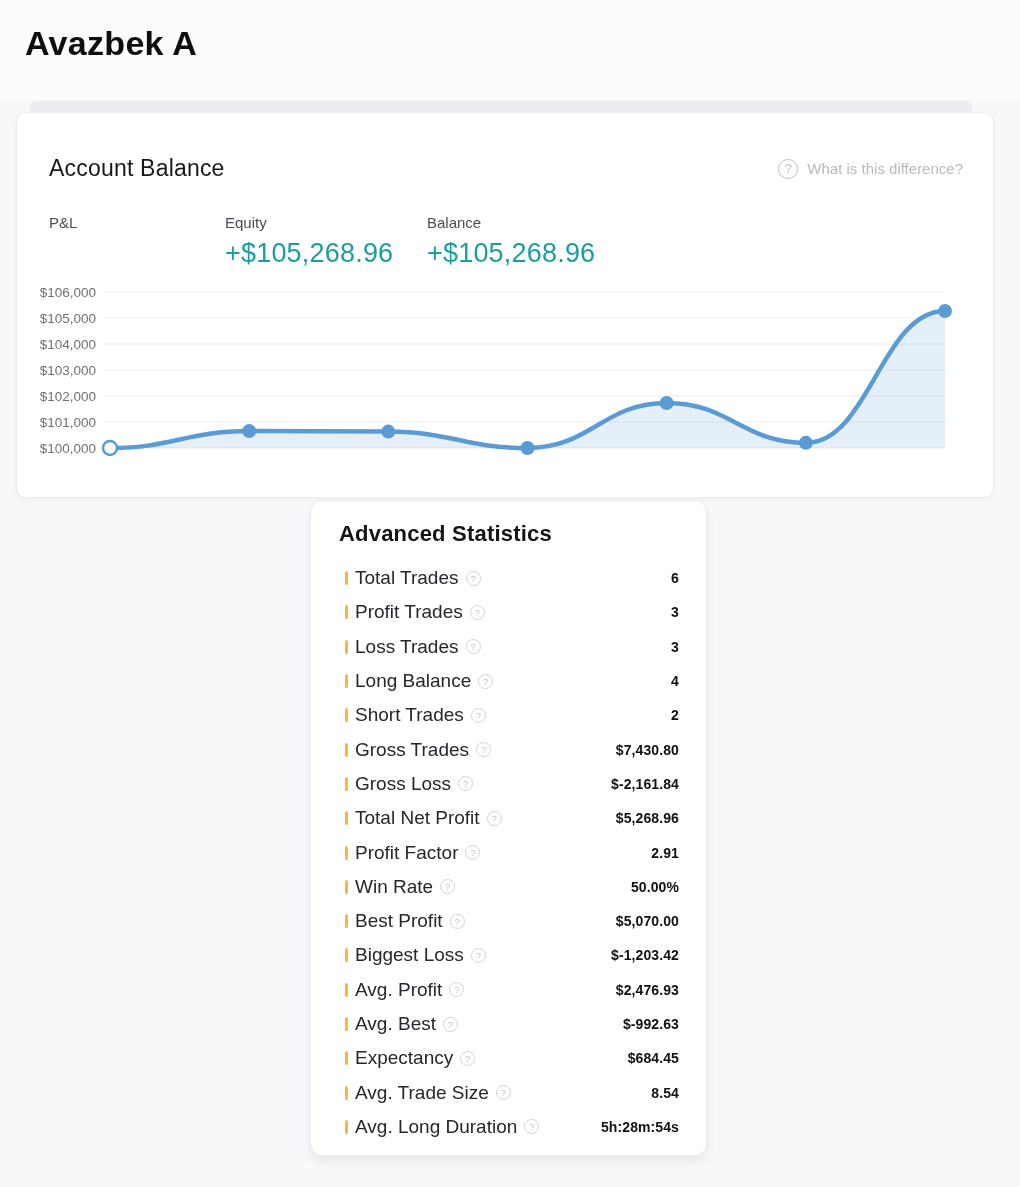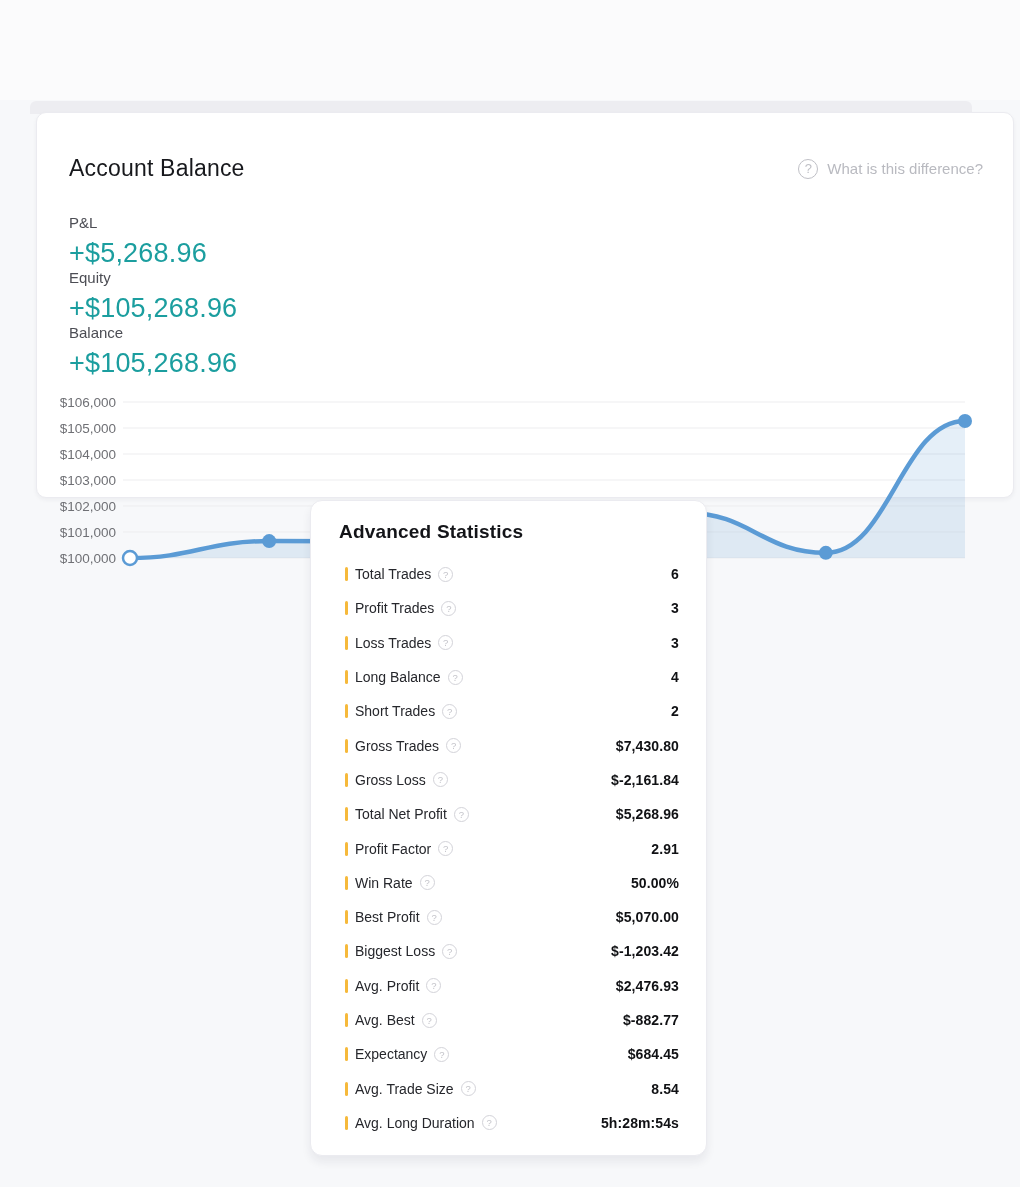--- a/index.html
+++ b/index.html
@@ -39,21 +39,21 @@
   }
   .card {
     position: absolute;
     background: #ffffff;
     border: 1px solid #ebebf0;
     border-radius: 10px;
     box-shadow: 0 2px 4px rgba(30,32,55,0.05);
     box-sizing: border-box;
   }
   .balance-card {
-    left: 36px; top: 112px;
+    left: 16px; top: 112px;
     width: 978px; height: 386px;
     padding: 42px 30px 0 32px;
   }
   .card-head {
     display: flex;
     justify-content: space-between;
     align-items: center;
   }
   .balance-title {
     margin: 0;
@@ -87,21 +87,20 @@
   .q-sm {
     width: 15px; height: 15px;
     border: 1.2px solid #d3d3d9;
     font-size: 9.5px;
     color: #c3c3c9;
     cursor: pointer;
   }
   .metrics {
     display: flex;
     margin-top: 32px;
-    flex-direction: column;
   }
   .metric { box-sizing: border-box; }
   .metric-pnl     { width: 176px; }
   .metric-equity  { width: 202px; }
   .metric-label {
     font-size: 15px;
     color: #4c4d54;
   }
   .metric-value {
     margin-top: 7px;
@@ -116,21 +115,21 @@
   }
   .stats-card {
     left: 310px; top: 500px;
     width: 397px; height: 656px;
     padding: 20px 27px 24px 28px;
     border-radius: 12px;
     box-shadow: 0 6px 10px rgba(30,32,55,0.07);
   }
   .stats-title {
     margin: 0;
-    font-size: 19px;
+    font-size: 22px;
     font-weight: 700;
     color: #131418;
     letter-spacing: 0.2px;
   }
   .stats-rows { margin-top: 14px; }
   .stat-row {
     display: flex;
     justify-content: space-between;
     align-items: center;
     height: 34.3px;
@@ -140,52 +139,52 @@
     align-items: center;
     gap: 7px;
     margin-left: 6px;
   }
   .stat-bar {
     width: 3px; height: 14px;
     border-radius: 1.5px;
     background: var(--stat-bar, #f6b93b);
   }
   .stat-label-text {
-    font-size: 14px;
+    font-size: 19px;
     color: #26272c;
   }
   .stat-value {
     font-size: 14px;
     font-weight: 700;
     color: #101114;
     letter-spacing: 0.1px;
   }
 </style>
 </head>
 <body>
 
 <div class="page">
   <div class="top-band"></div>
 
+  <h1 class="page-title">Avazbek A</h1>
 
   <div class="ghost-strip"></div>
 
   <section class="card balance-card">
     <div class="card-head">
       <h2 class="balance-title">Account Balance</h2>
       <div class="help-link">
         <span class="q-icon q-lg">?</span>
         <span>What is this difference?</span>
       </div>
     </div>
 
     <div class="metrics">
       <div class="metric metric-pnl">
         <div class="metric-label">P&amp;L</div>
-        <div class="metric-value">+$5,268.96</div>
       </div>
       <div class="metric metric-equity">
         <div class="metric-label">Equity</div>
         <div class="metric-value">+$105,268.96</div>
       </div>
       <div class="metric metric-balance">
         <div class="metric-label">Balance</div>
         <div class="metric-value">+$105,268.96</div>
       </div>
     </div>
@@ -338,21 +337,21 @@
     </div>
     <div class="stat-value">$2,476.93</div>
   </div>
 
   <div class="stat-row">
     <div class="stat-label-wrap">
       <span class="stat-bar"></span>
       <span class="stat-label-text">Avg. Best</span>
       <span class="q-icon q-sm">?</span>
     </div>
-    <div class="stat-value">$-882.77</div>
+    <div class="stat-value">$-992.63</div>
   </div>
 
   <div class="stat-row">
     <div class="stat-label-wrap">
       <span class="stat-bar"></span>
       <span class="stat-label-text">Expectancy</span>
       <span class="q-icon q-sm">?</span>
     </div>
     <div class="stat-value">$684.45</div>
   </div>

